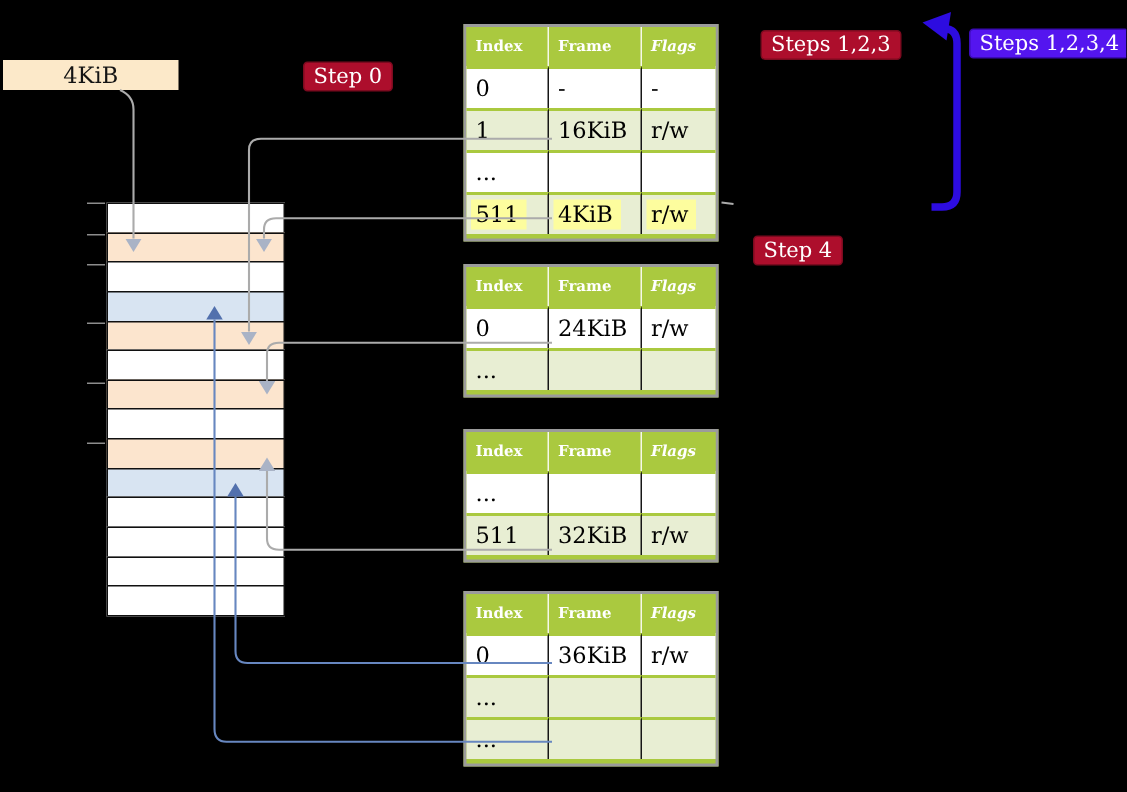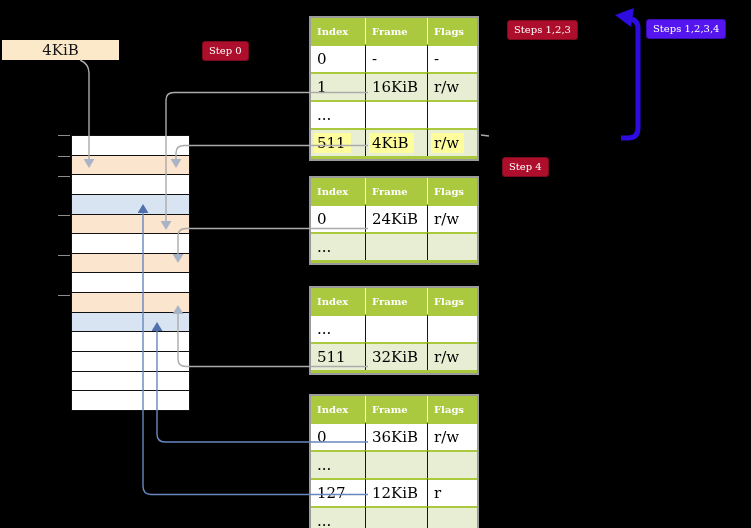--- a/index.html
+++ b/index.html
@@ -18,38 +18,38 @@
   .s-orange { background:#fce5ce; }
   .s-blue   { background:#d8e4f2; }
 
   
   #frame-box { position:absolute; left:2px; top:40px; width:117px; height:20px;
                background:#fce9c9; color:#141414; font-size:15px;
                text-align:center; line-height:20px; }
 
   
   .badge { position:absolute; height:18px; line-height:18px; padding:0 6px;
-           color:#fff; font-size:10px; border-radius:3px; white-space:nowrap; }
+           color:#fff; font-size:14px; border-radius:3px; white-space:nowrap; }
   .badge.red    { background:#ad0e2c; border:1px solid #7c0a1f; }
   .badge.purple { background:#5415ef; border:1px solid #3b0bb5; }
   #badge-step0    { left:202px; top:41px; }
   #badge-steps123 { left:507px; top:20px; }
   #badge-steps1234{ left:646px; top:19px; }
   #badge-step4    { left:502px; top:157px; }
 
   
   .ptable { position:absolute; left:309px; border:2px solid #9b9b9b;
             background:#aac93f; padding-bottom:3px; }
   #pt1 { top:16px; } #pt2 { top:176px; } #pt3 { top:286px; } #pt4 { top:394px; }
   .ptable table { border-collapse:separate; border-spacing:0; table-layout:fixed; }
   .ptable col.c1 { width:55px; } .ptable col.c2 { width:62px; } .ptable col.c3 { width:49px; }
   .ptable th { background:#aac93f; color:#fff; font-weight:bold; font-size:10px;
                height:26px; padding:0 0 0 6px; text-align:left;
                border-right:1px solid #f6f8ea; overflow:hidden; }
-  .ptable th:last-child { border-right:none; }
+  .ptable th:last-child { border-right:none;font-style:italic; }
   .ptable td { font-size:15px; color:#000; height:26px; padding:0 0 0 6px;
                border-top:2px solid #aac93f; border-right:1px solid #161616;
                overflow:hidden; white-space:nowrap; }
   .ptable td:last-child { border-right:none; }
   .ptable tr.w td { background:#ffffff; }
   .ptable tr.g td { background:#e8eed3; }
   .hl { background:#fdfd9e; padding:1px 5px 1px 3px; margin-left:-3px; }
 
   
   #overlay { position:absolute; left:0; top:0; pointer-events:none; z-index:10; }
@@ -197,25 +197,20 @@
       <tbody>
         <tr class="w">
           <td>0</td>
           <td>36KiB</td>
           <td>r/w</td>
         </tr>
         <tr class="g">
           <td>...</td>
           <td></td>
           <td></td>
-        </tr>
-        <tr class="w">
-          <td>127</td>
-          <td>12KiB</td>
-          <td>r</td>
         </tr>
         <tr class="g">
           <td>...</td>
           <td></td>
           <td></td>
         </tr>
       </tbody>
     </table>
   </div>
 

